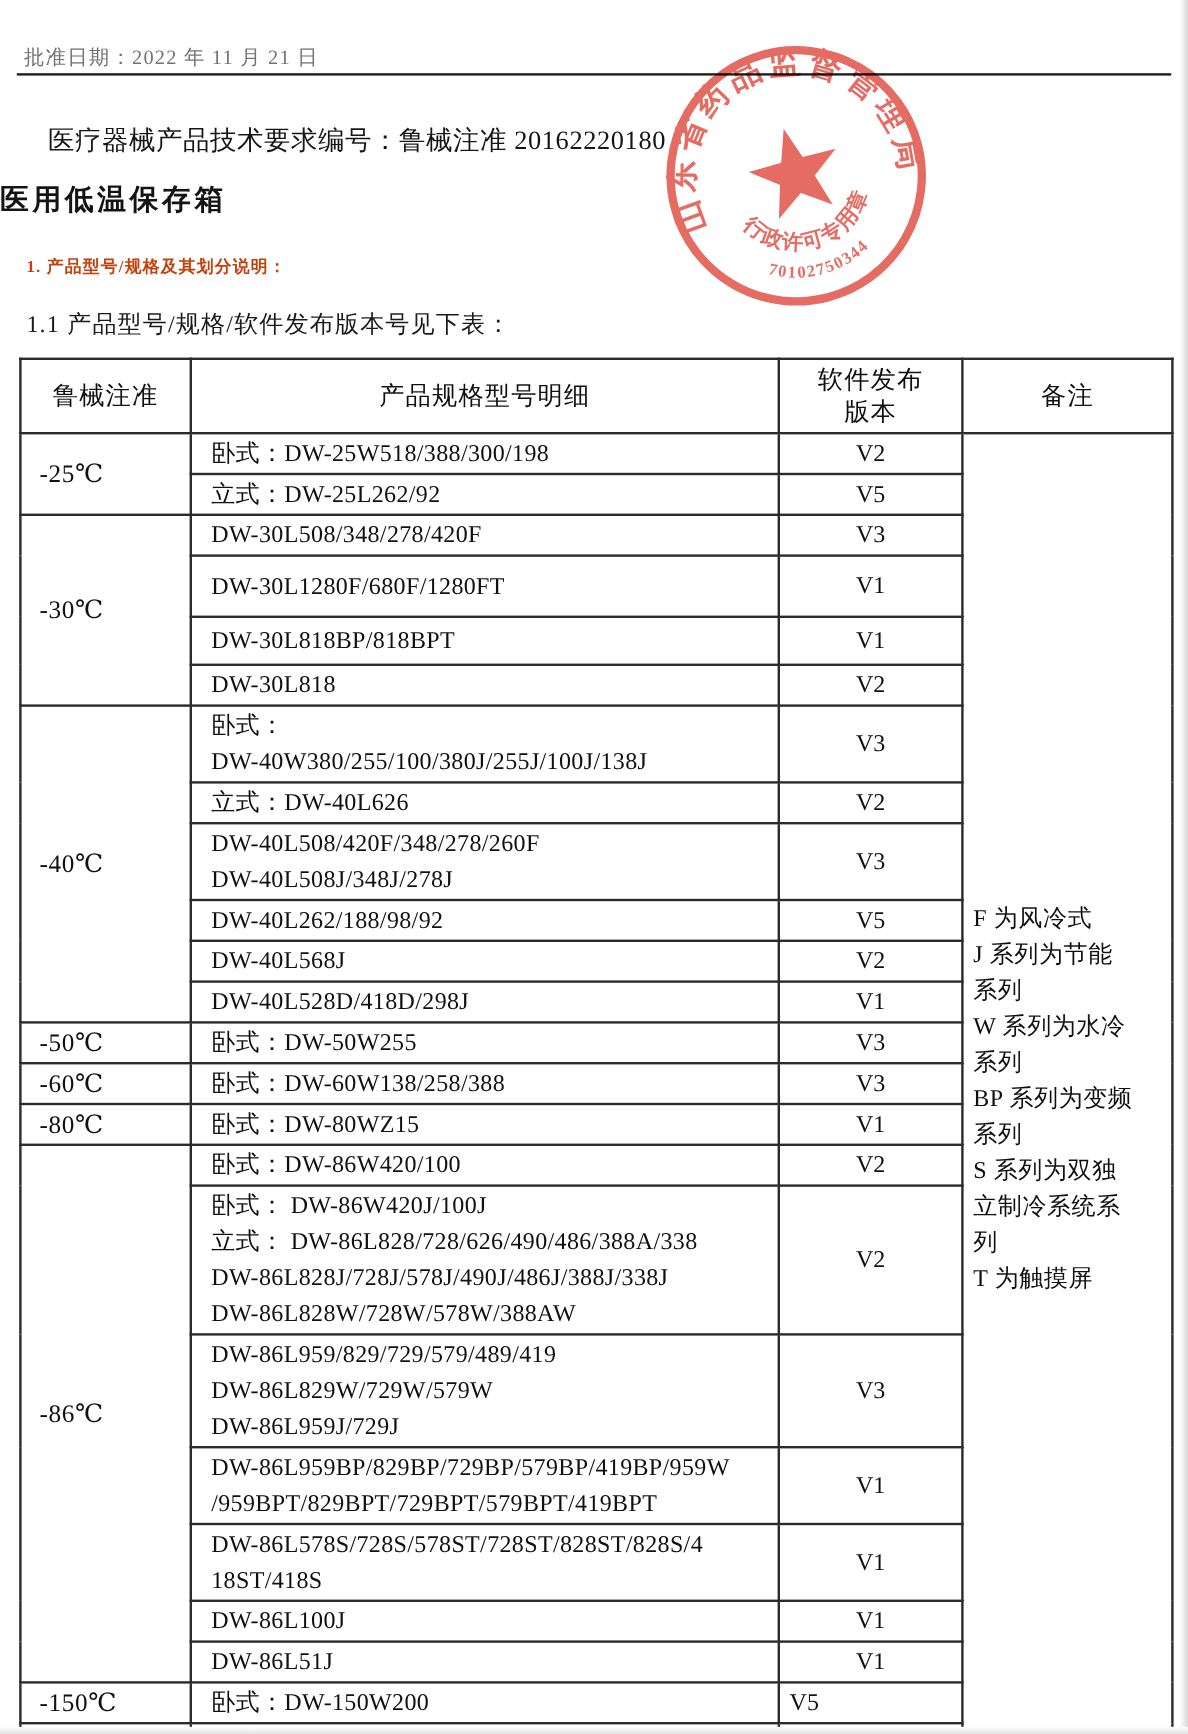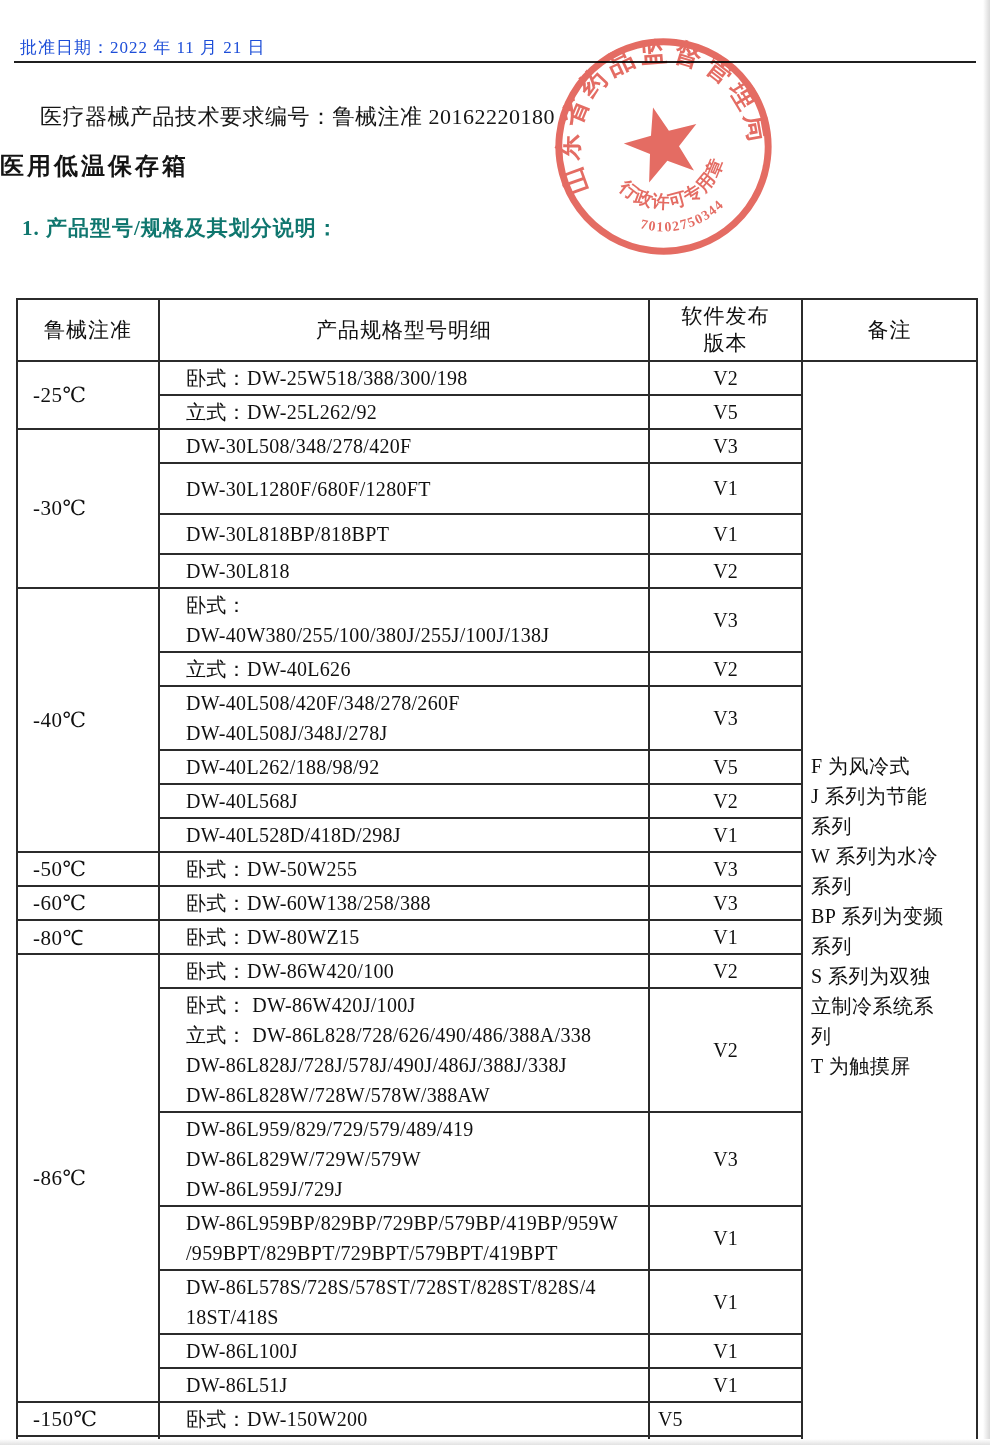--- a/index.html
+++ b/index.html
@@ -1,25 +1,25 @@
 <!DOCTYPE html>
 <html lang="zh"><head>
 <meta charset="utf-8">
 <style>
   html,body{margin:0;padding:0;background:#ffffff;}
   .page{
     position:relative;width:990px;height:1445px;background:#ffffff;
     font-family:"Liberation Serif","DejaVu Serif",serif;color:#111;
     overflow:hidden;
   }
-  .approval{position:absolute;left:20px;top:36px;font-size:17px;letter-spacing:1px;color:#1d4ed8;white-space:nowrap;}
+  .approval{position:absolute;left:20px;top:36px;font-size:17px;letter-spacing:1px;color:#737373;white-space:nowrap;}
   .toprule{position:absolute;left:14px;top:61px;width:962px;height:0;border-top:2.5px solid #1f1f1f;}
   .docnum{position:absolute;left:40px;top:102px;font-size:22px;letter-spacing:0.5px;color:#161616;white-space:nowrap;}
   .title{position:absolute;left:0;top:150px;width:990px;text-align:left;font-size:24px;font-weight:700;letter-spacing:3px;color:#141414;}
-  .sec1{position:absolute;left:22px;top:214px;font-size:21px;font-weight:700;letter-spacing:1px;color:#0f766e;}
+  .sec1{position:absolute;left:22px;top:214px;font-size:14px;font-weight:700;letter-spacing:1px;color:#c2410c;}
   .sec11{position:absolute;left:22px;top:257px;font-size:20px;letter-spacing:1px;color:#1a1a1a;}
 
   
   .stamp{position:absolute;left:545px;top:28px;width:237px;height:237px;
          color:#e0564c;opacity:0.87;mix-blend-mode:multiply;}
   .stamp .ring{fill:none;stroke:currentColor;stroke-width:7;}
   .stamp .star{fill:currentColor;}
   .stamp text{fill:currentColor;font-family:"Liberation Serif","DejaVu Serif",serif;font-weight:700;}
   .stamp .outer-text{font-size:27px;letter-spacing:5px;}
   .stamp .inner-text{font-size:18px;letter-spacing:1px;}
@@ -29,41 +29,42 @@
   table.spec-table{
     position:absolute;left:16px;top:298px;width:960px;
     border-collapse:collapse;table-layout:fixed;
     font-family:"Liberation Serif","DejaVu Serif",serif;color:#101010;
   }
   table.spec-table th,table.spec-table td{border:2px solid #2b2b2b;}
   table.spec-table thead tr{height:62px;}
   th{font-weight:400;font-size:21px;text-align:center;vertical-align:middle;letter-spacing:1px;}
   th .hline{line-height:27px;}
   td.temp-cell{font-size:21px;text-align:left;padding-left:15px;vertical-align:middle;letter-spacing:0.5px;white-space:nowrap;}
-  td.model-cell{font-size:20px;text-align:left;padding-left:26px;vertical-align:middle;}
+  td.model-cell{font-size:20px;text-align:left;padding-left:16px;vertical-align:middle;}
   td.model-cell div{line-height:30px;white-space:nowrap;letter-spacing:0.3px;}
   td.version-cell{font-size:20px;text-align:center;vertical-align:middle;}
   td.version-cell.left{text-align:left;padding-left:8px;}
   td.notes-cell{font-size:20px;text-align:left;padding-left:8px;vertical-align:middle;}
   td.notes-cell .notes-wrap div{line-height:30px;white-space:nowrap;letter-spacing:0.5px;}
 
   
   .edge-right{position:absolute;right:0;top:0;width:7px;height:1445px;background:linear-gradient(to right,#ffffff,#d9d9d9);}
   .edge-bottom{position:absolute;left:0;bottom:0;width:990px;height:6px;background:linear-gradient(to bottom,#ffffff,#e2e2e2);}
 </style>
 </head>
 <body>
 
 <div class="page">
 
   <div class="approval">批准日期：2022 年 11 月 21 日</div>
   <div class="toprule"></div>
   <div class="docnum">医疗器械产品技术要求编号：鲁械注准 20162220180</div>
   <div class="title">医用低温保存箱</div>
   <div class="sec1">1. 产品型号/规格及其划分说明：</div>
+  <div class="sec11">1.1 产品型号/规格/软件发布版本号见下表：</div>
 
   <svg class="stamp" viewBox="0 0 240 240" aria-hidden="true" style="color: rgb(224, 86, 76);">
     <g transform="rotate(-15 120 120)">
       <circle class="ring" cx="120" cy="120" r="106"></circle>
       <polygon class="star" points="120,79 110.6,106.1 82,106.6 104.8,123.9 96.5,151.4 120,135 143.5,151.4 135.2,123.9 158,106.6 129.4,106.1"></polygon>
       <path id="arcTop" d="M 37.3 146.9 A 87 87 0 1 1 202.7 146.9" fill="none"></path>
       <path id="arcInner" d="M 66.3 151 A 62 62 0 0 0 173.7 151" fill="none"></path>
       <path id="arcNum" d="M 73.2 192.1 A 86 86 0 0 0 166.8 192.1" fill="none"></path>
       <text class="outer-text">
         <textPath href="#arcTop" startOffset="50%" text-anchor="middle">山东省药品监督管理局</textPath>
@@ -195,21 +196,21 @@
           </td>
           <td class="version-cell">V3</td>
         </tr>
         <tr style="height: 34px;">
           <td class="temp-cell" rowspan="1">-60℃</td>
           <td class="model-cell">
             <div>卧式：DW-60W138/258/388</div>
           </td>
           <td class="version-cell">V3</td>
         </tr>
-        <tr style="height: 34px; font-family: Liberation Serif, serif;">
+        <tr style="height: 34px;">
           <td class="temp-cell" rowspan="1">-80℃</td>
           <td class="model-cell">
             <div>卧式：DW-80WZ15</div>
           </td>
           <td class="version-cell">V1</td>
         </tr>
         <tr style="height: 34px;">
           <td class="temp-cell" rowspan="7">-86℃</td>
           <td class="model-cell">
             <div>卧式：DW-86W420/100</div>

